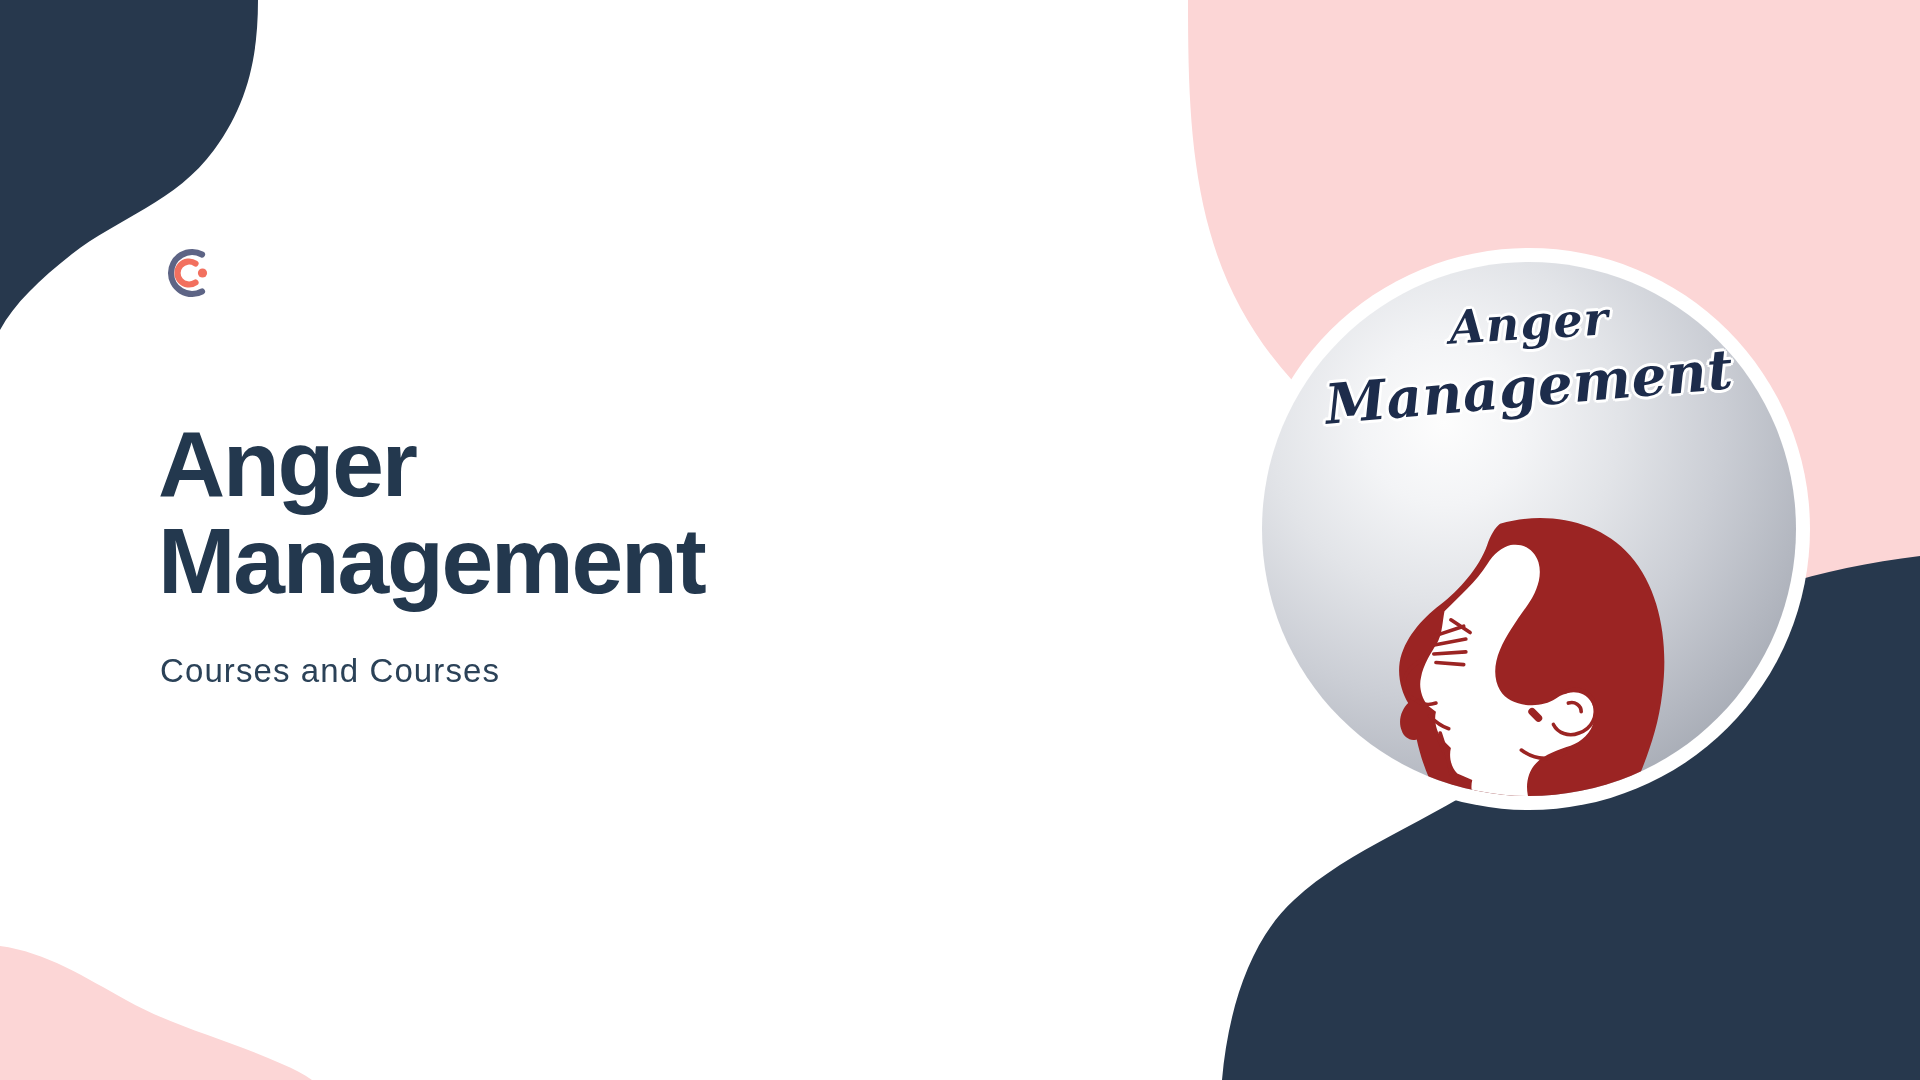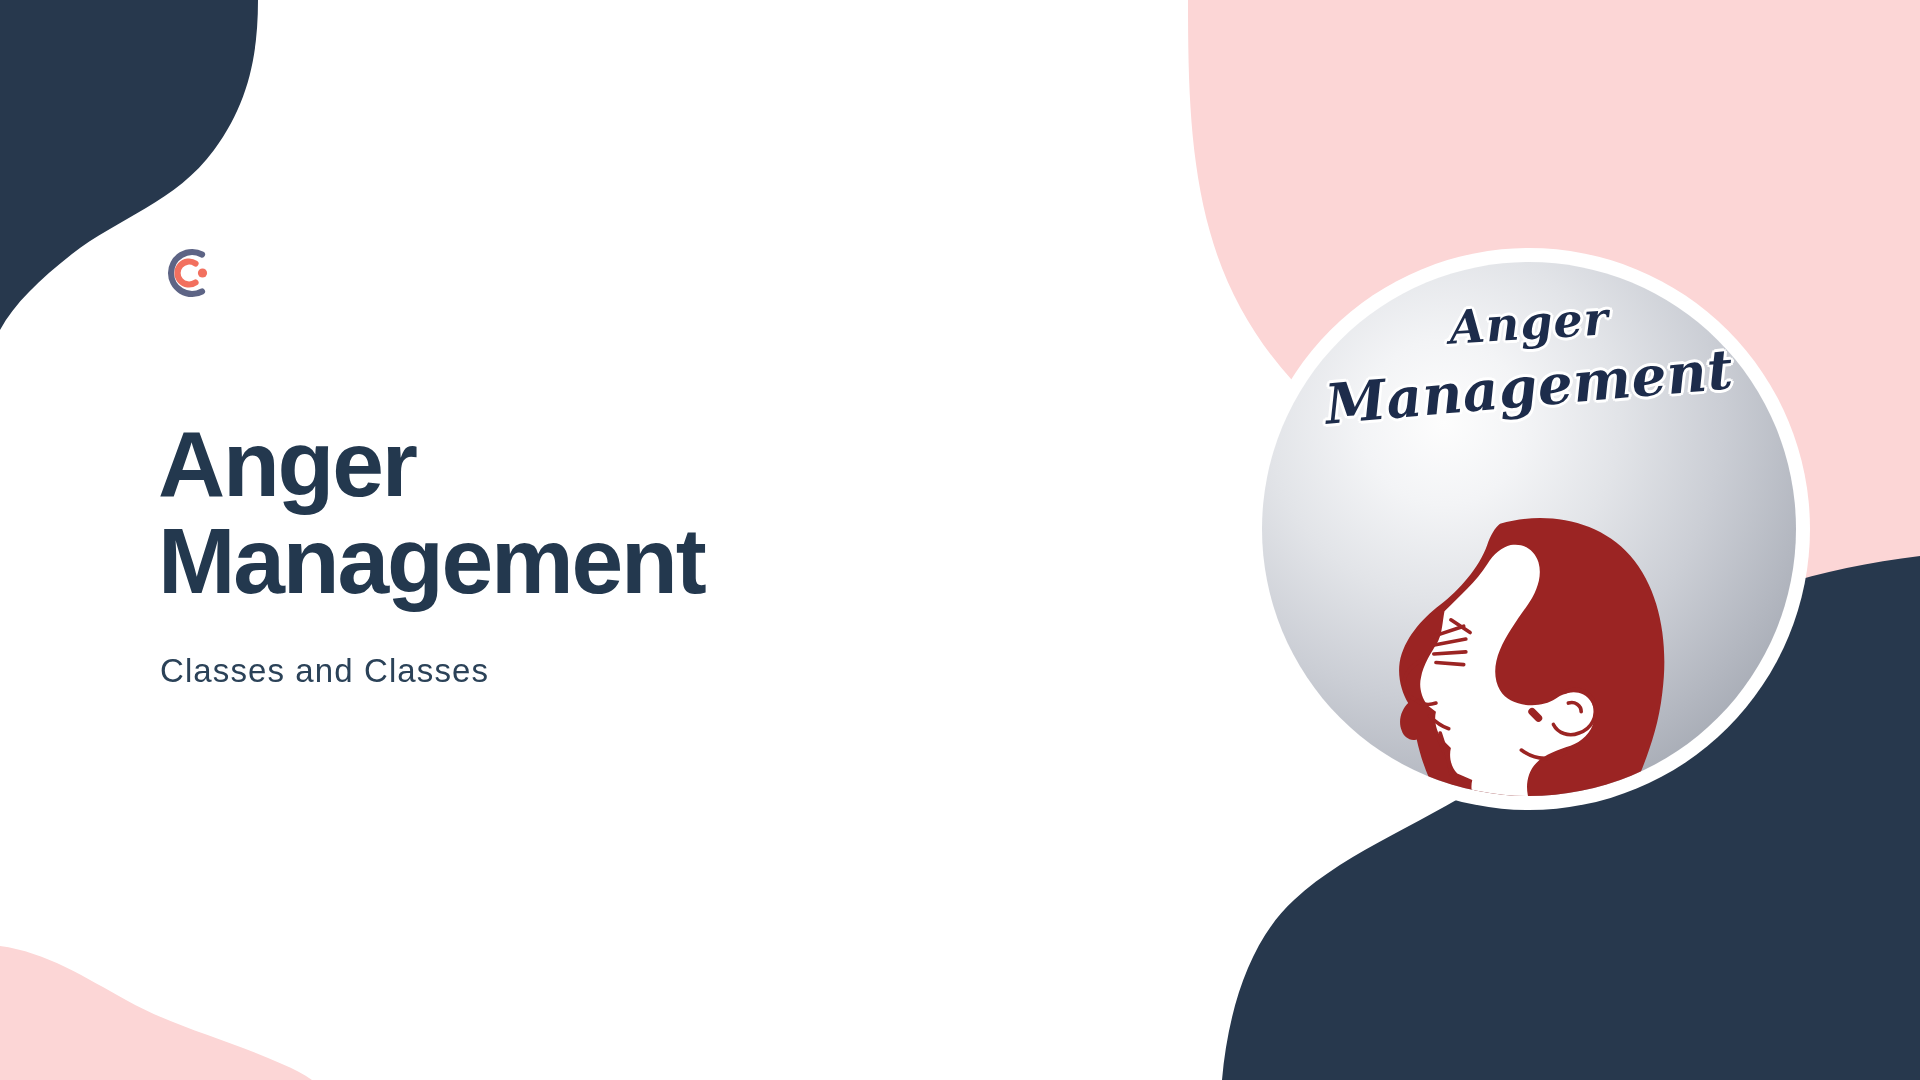--- a/index.html
+++ b/index.html
@@ -177,21 +177,21 @@
       <path d="M44 10.5 A21 21 0 1 0 44 47.5" fill="none" stroke="#5d6485" stroke-width="6.2" stroke-linecap="round"></path>
       <path d="M37.5 19.5 A11.5 11.5 0 1 0 37.5 38.5" fill="none" stroke="#f2705f" stroke-width="6.2" stroke-linecap="round"></path>
       <circle cx="44.5" cy="29" r="4.6" fill="#f2705f"></circle>
     </svg>
 
     <div class="headline-wrap">
       <h1 class="headline">Anger
 Management</h1>
     </div>
 
-    <p class="subtitle">Classes and Classes</p>
+    <p class="subtitle">Courses and Courses</p>
   </div>
 
   <div class="badge">
     <div class="badge-ring"></div>
     <div class="badge-disc">
       <div class="badge-inner">
 
         <div class="badge-script">
           <span class="script-line l1">Anger</span>
           <span class="script-line l2">Management</span>

